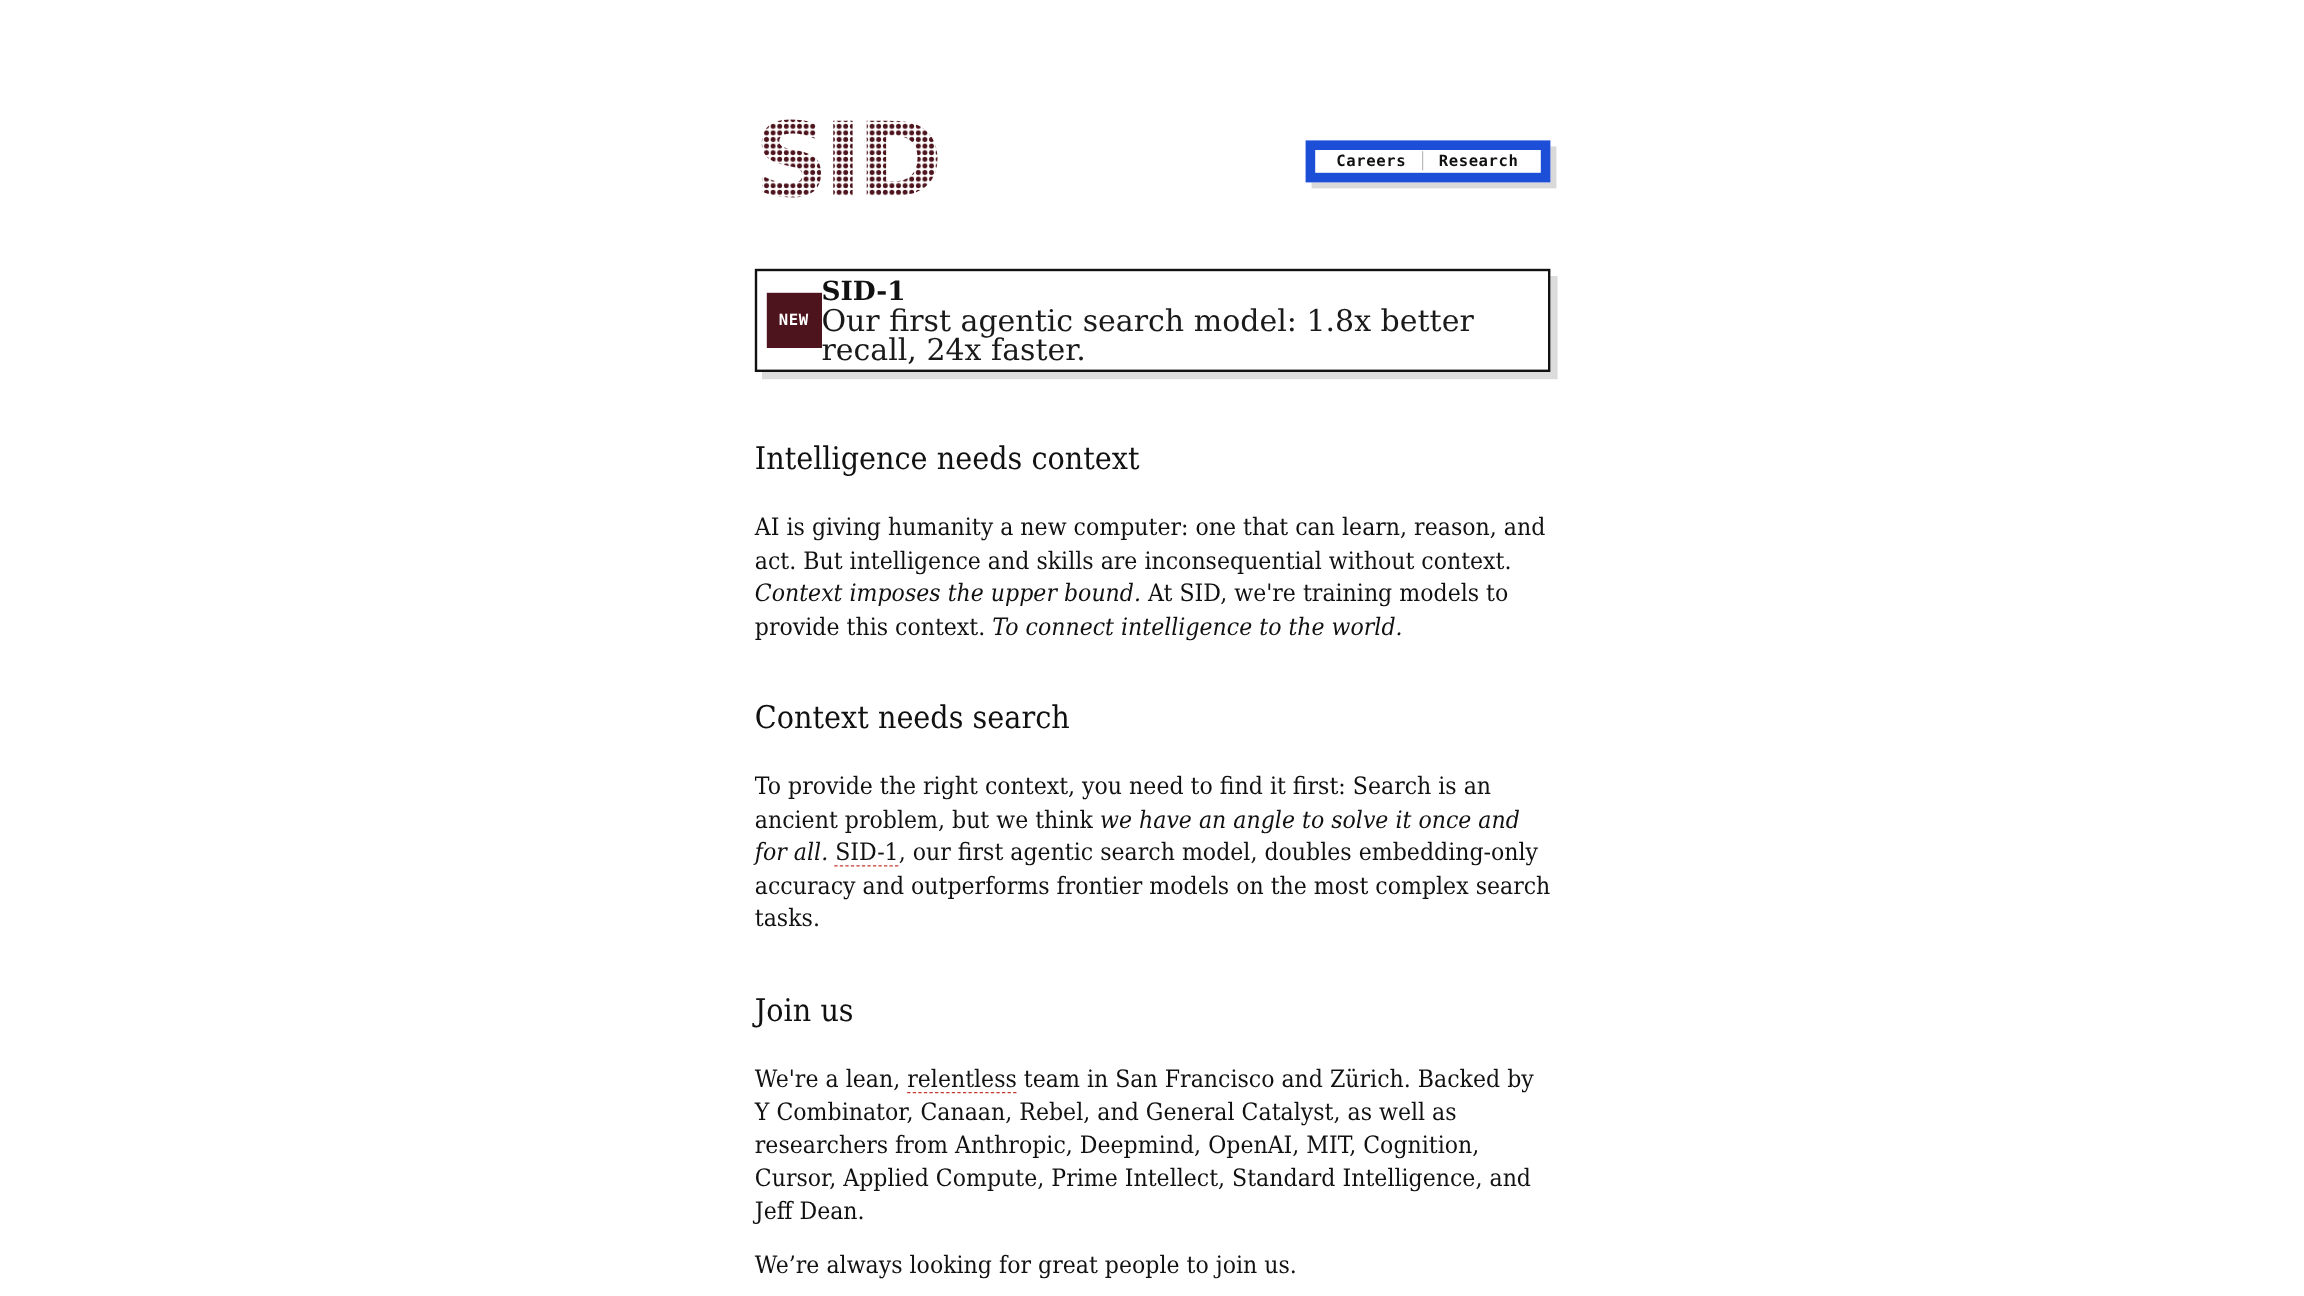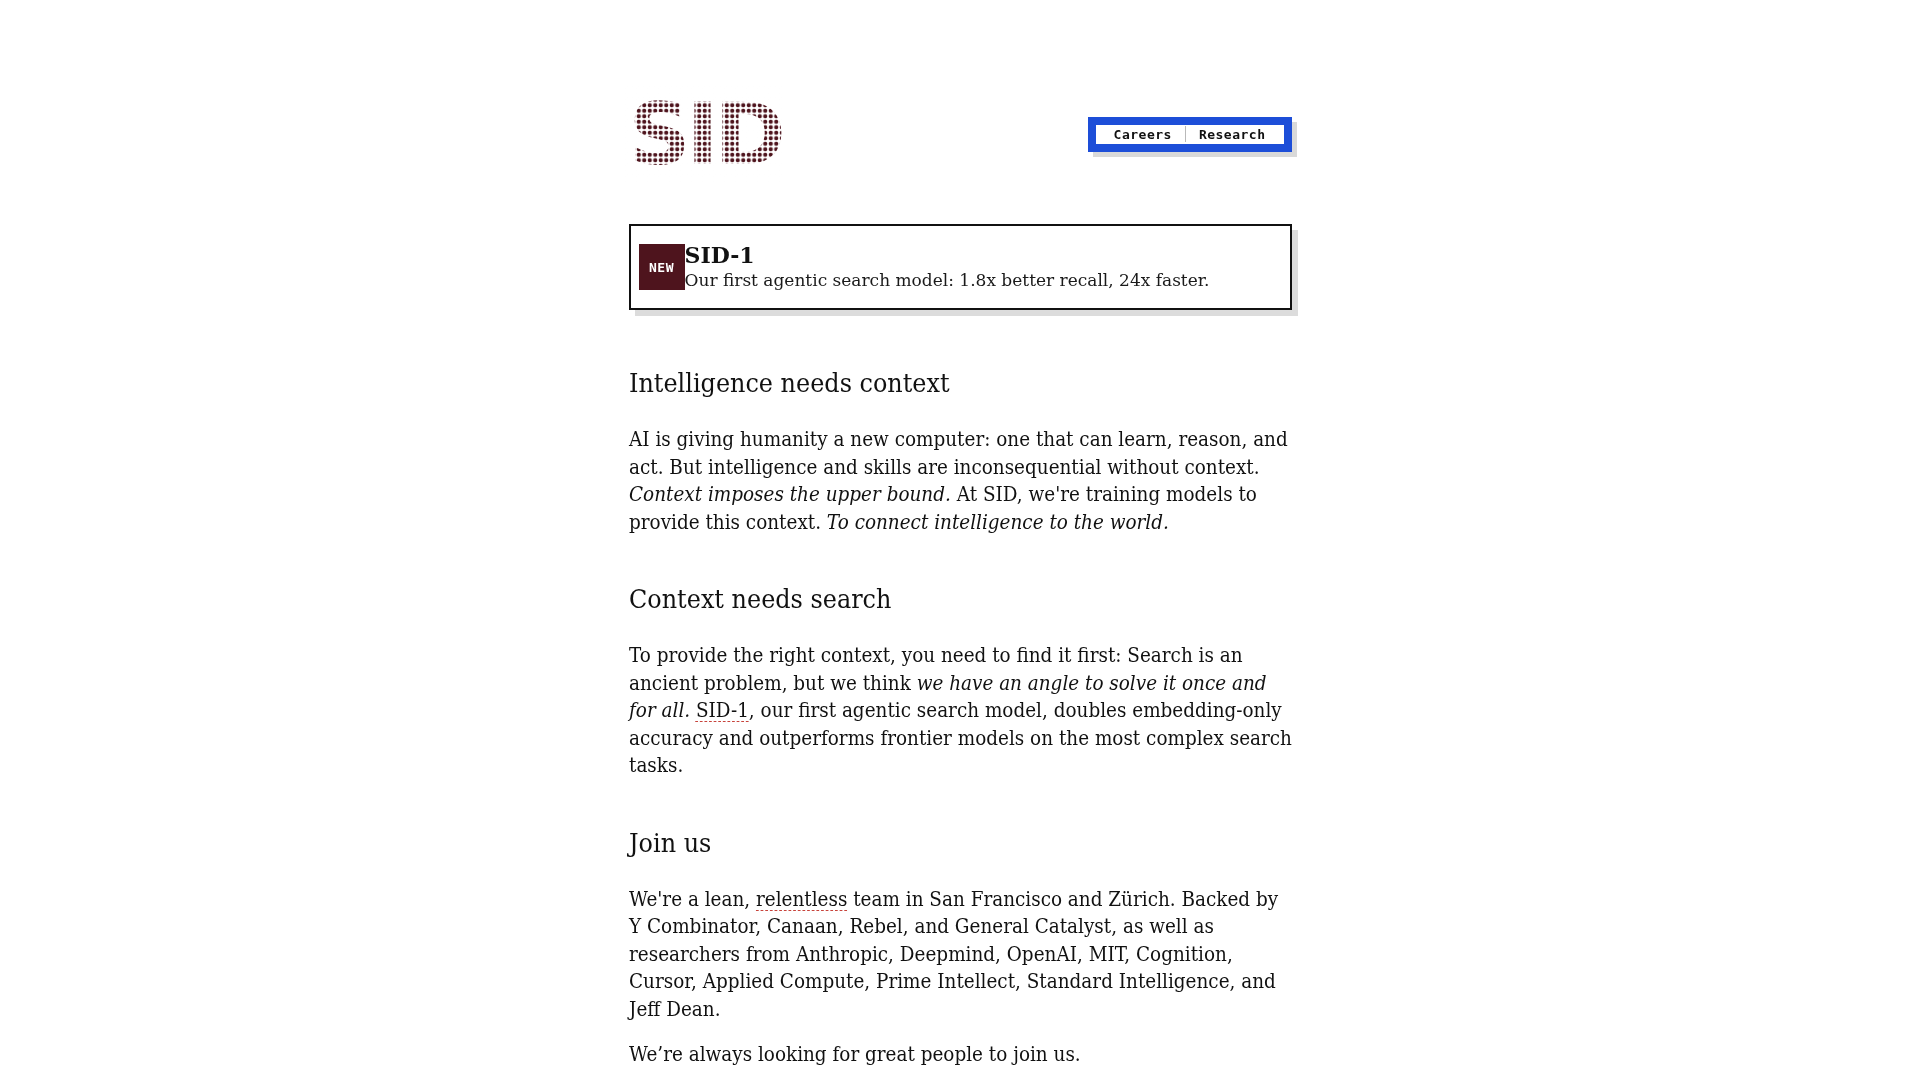--- a/index.html
+++ b/index.html
@@ -99,21 +99,21 @@
     letter-spacing: 0.5px;
   }
   .banner-title {
     display: block;
     font-weight: bold;
     font-size: 22px;
     line-height: 26px;
   }
   .banner-sub {
     display: block;
-    font-size: 17px;
+    font-size: 25px;
     line-height: 24px;
     color: #1a1a1a;
   }
 
   
   .condensed {
     width: 721px;
     transform: scaleX(0.92);
     transform-origin: 0 0;
   }

